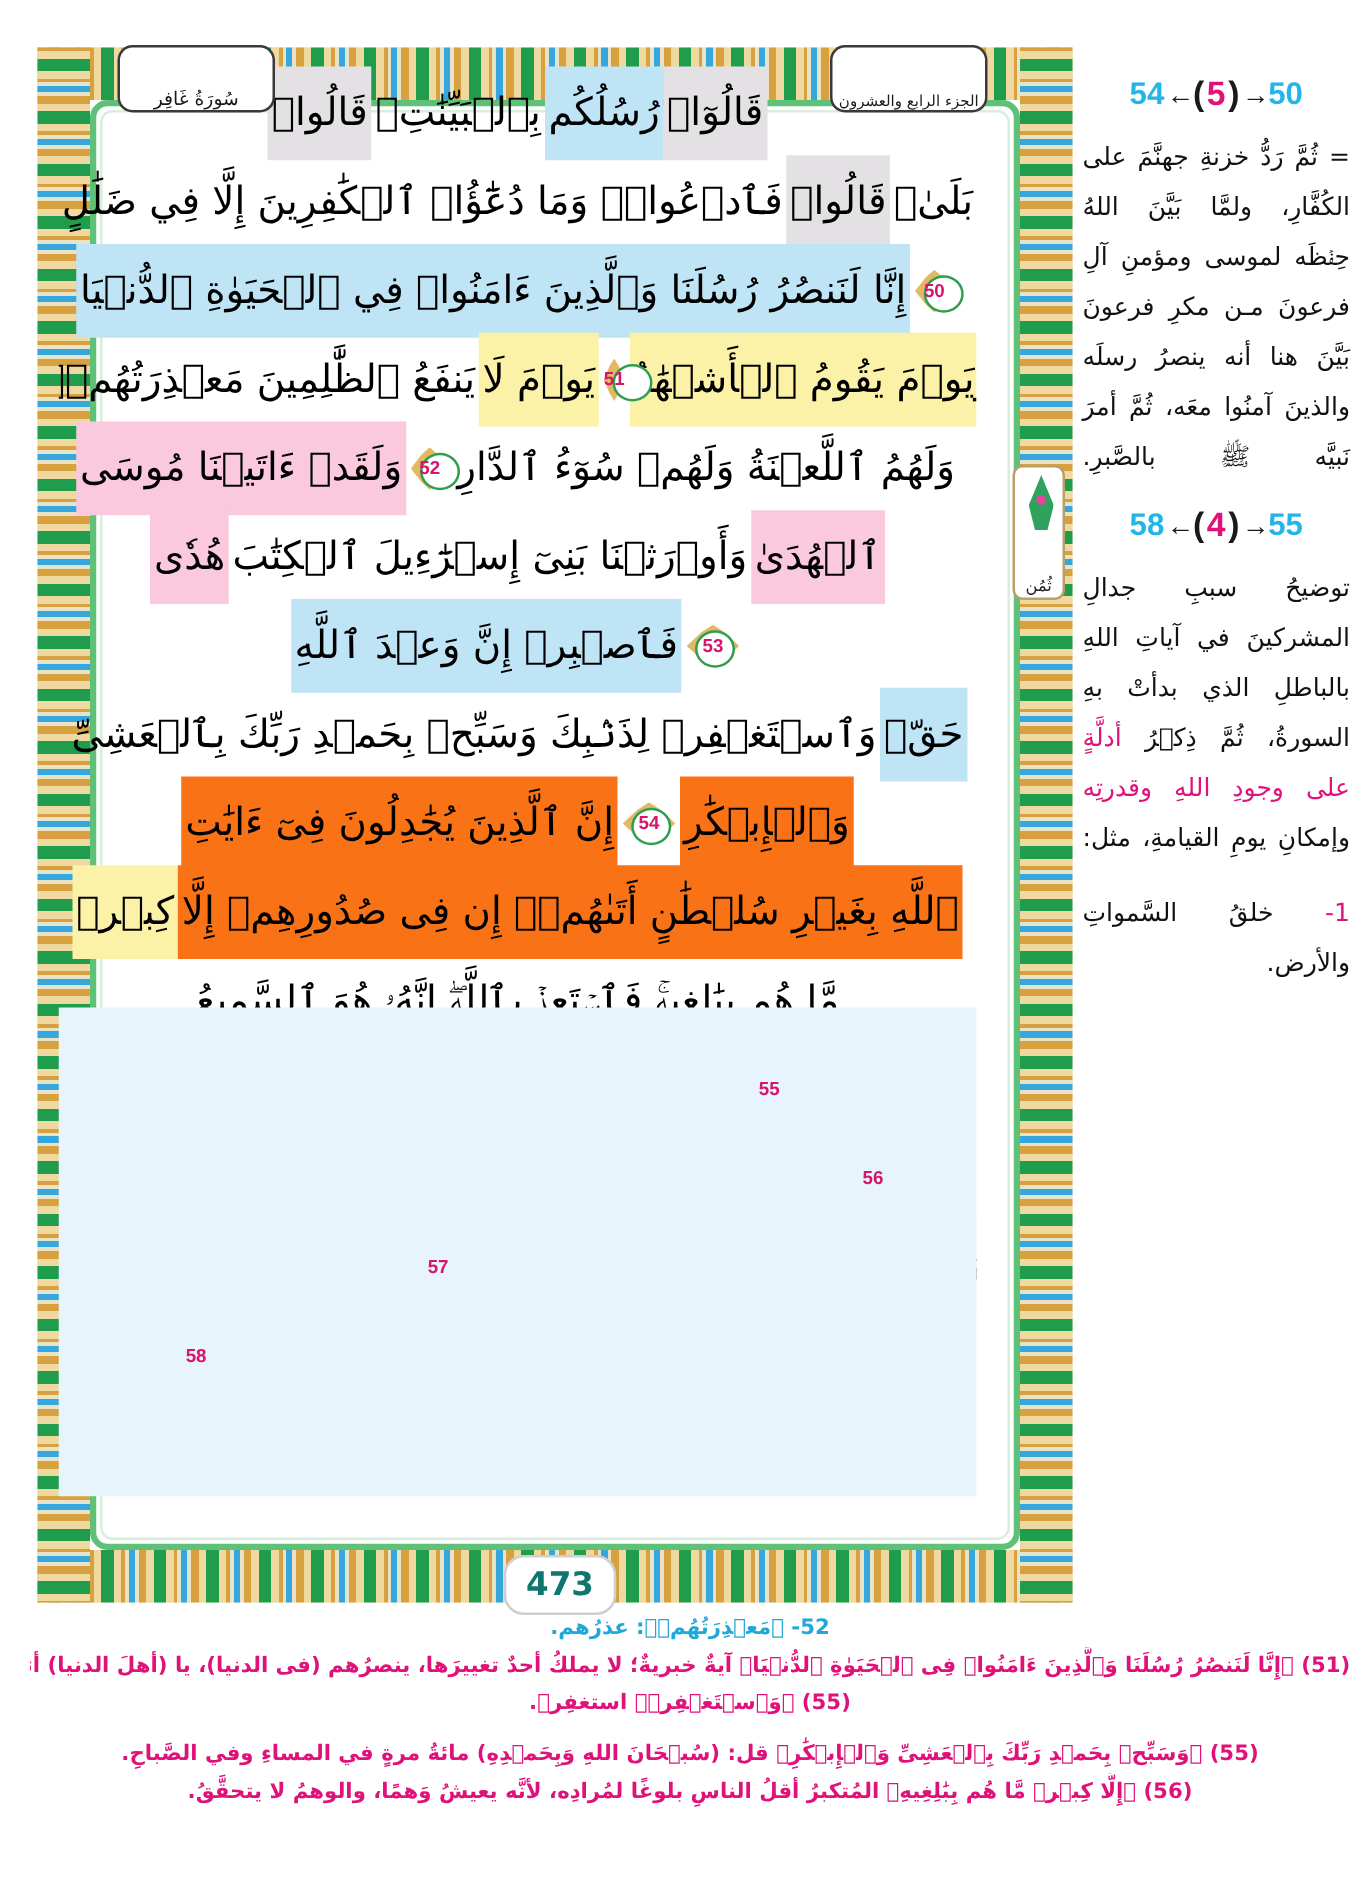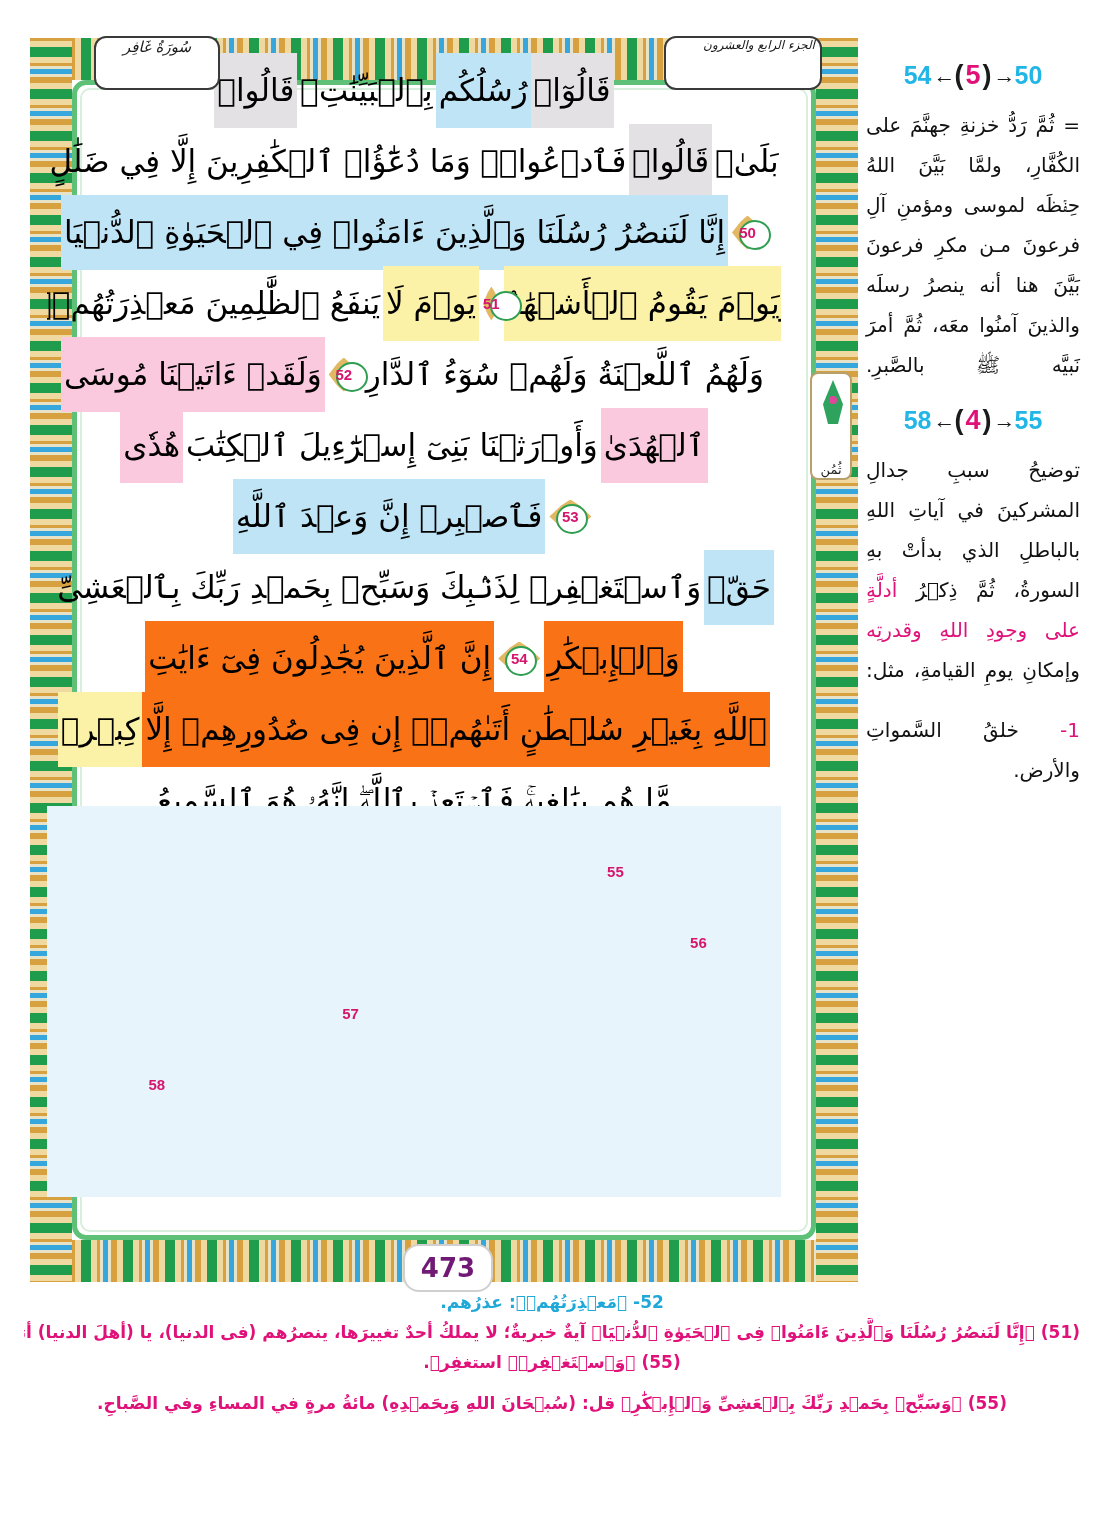--- a/index.html
+++ b/index.html
@@ -71,33 +71,33 @@
   .inner-green:after{
     content:"";position:absolute;inset:3px;
     border:2px solid #d7efdc;border-radius:10px;
   }
 
   
   .cartouche{
     position:absolute;top:36px;
     height:50px;background:#ffffff;
     border:2px solid #3a3a3a;border-radius:12px;
-    display:flex;align-items:flex-start;justify-content:center;
+    display:flex;align-items:flex-end;justify-content:center;
     font-family:"DejaVu Sans","Liberation Sans",sans-serif;
-    color:#1a1a1a;direction:rtl;z-index:6;font-style:italic;
+    color:#1a1a1a;direction:rtl;z-index:6;
   }
   .cart-surah{left:94px;width:122px;font-size:15px;}
-  .cart-juz{left:664px;width:122px;font-size:12px;padding-left:32px;}
+  .cart-juz{left:664px;width:122px;font-size:12px;}
 
   
   .pagenum{
     position:absolute;left:403px;top:1244px;width:86px;height:44px;
     background:#ffffff;border:2px solid #cfcfcf;border-radius:16px;
     display:flex;align-items:center;justify-content:center;
-    font-size:26px;font-weight:bold;color:#701a75;z-index:7;
+    font-size:26px;font-weight:bold;color:#0f766e;z-index:7;
   }
 
   
   .quran{
     position:absolute;left:47px;top:47px;width:734px;height:1150px;
     box-sizing:border-box;padding:8px 14px 0 14px;
     direction:rtl;text-align:center;
     overflow:hidden;
   }
   .qline{
@@ -359,15 +359,16 @@
       <p><span>توضيحُ سببِ جدالِ المشركينَ في آياتِ اللهِ بالباطلِ الذي بدأتْ بهِ السورةُ، ثُمَّ ذِكۡرُ </span><span class="pink">أدلَّةٍ على وجودِ اللهِ وقدرتِه</span><span> وإمكانِ يومِ القيامةِ، مثل:</span></p>
       <p><span class="pink">1- </span><span>خلقُ السَّمواتِ والأرض.</span></p>
     </div>
 
   <div class="footnotes" id="footnotes">
       <div class="fn blue">52- ﴿مَعۡذِرَتُهُمۡ﴾: عذرُهم.</div>
       <div class="fn">(51) ﴿إِنَّا لَنَنصُرُ رُسُلَنَا وَٱلَّذِينَ ءَامَنُوا۟ فِى ٱلۡحَيَوٰةِ ٱلدُّنۡيَا﴾ آيةٌ خبريةٌ؛ لا يملكُ أحدٌ تغييرَها، ينصرُهم (فى الدنيا)، يا (أهلَ الدنيا) أتسمعونَ؟</div>
       <div class="fn">(55) ﴿وَٱسۡتَغۡفِرۡ﴾ استغفِرۡ.</div>
       <div class="fn-gap"></div>
       <div class="fn">(55) ﴿وَسَبِّحۡ بِحَمۡدِ رَبِّكَ بِٱلۡعَشِىِّ وَٱلۡإِبۡكَٰرِ﴾ قل: (سُبۡحَانَ اللهِ وَبِحَمۡدِهِ) مائةُ مرةٍ في المساءِ وفي الصَّباحِ.</div>
+      <div class="fn">(56) ﴿إِلَّا كِبۡرٞ مَّا هُم بِبَٰلِغِيهِ﴾ المُتكبرُ أقلُ الناسِ بلوغًا لمُرادِه، لأنَّه يعيشُ وَهمًا، والوهمُ لا يتحقَّقُ.</div>
     </div>
 
 </div>
 
 </body></html>

